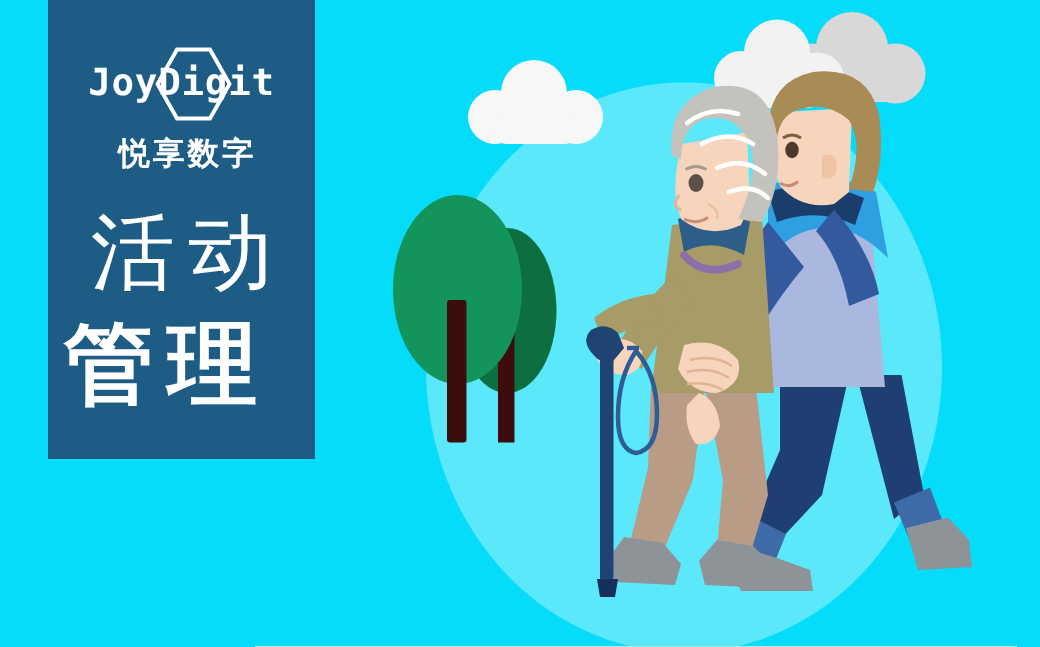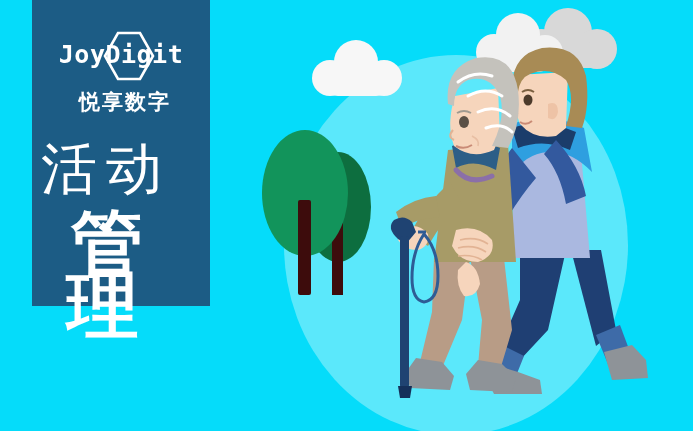--- a/index.html
+++ b/index.html
@@ -74,36 +74,37 @@
     font-weight: bold;
     letter-spacing: 2px;
     font-family: "DejaVu Sans", sans-serif;
   }
 
   .title-line1 {
     position: absolute;
     left: 0;
     top: 138px;
     width: 178px;
+    text-align: center;
     color: #ffffff;
     font-size: 56px;
     font-weight: 400;
     letter-spacing: 9px;
     text-indent: 9px;
     line-height: 62px;
     font-family: "DejaVu Sans", sans-serif;
   }
   .title-line2 {
     position: absolute;
     left: 0;
     top: 212px;
     width: 150px;
     text-align: center;
     color: #ffffff;
-    font-size: 72px;
+    font-size: 60px;
     font-weight: bold;
     letter-spacing: 9px;
     text-indent: 9px;
     line-height: 62px;
     font-family: "DejaVu Sans", sans-serif;
   }
 </style>
 </head>
 <body>
 

